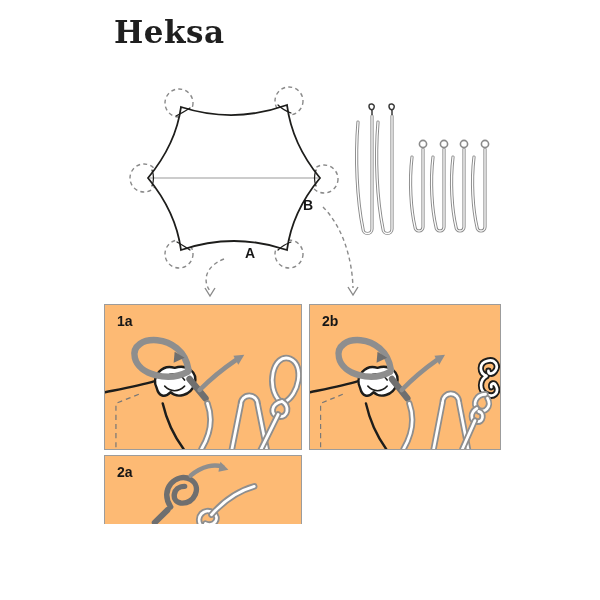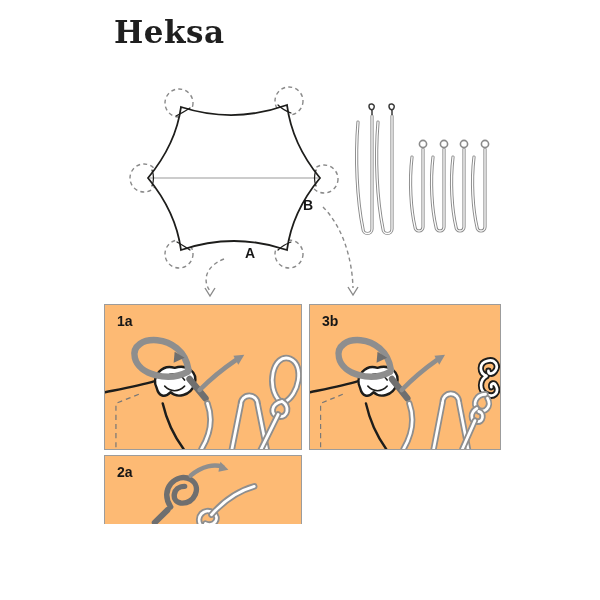--- a/index.html
+++ b/index.html
@@ -181,21 +181,21 @@
     <section class="panel">
       <span class="plabel">1a</span>
       <svg viewBox="0 0 197 142" preserveAspectRatio="none">
         <use href="#g-corner"></use>
         <use href="#g-hairpin" transform="translate(145,95)" color="#8e8e8e"></use>
         <use href="#g-loopknot" transform="translate(173,97)" color="#8e8e8e"></use>
       </svg>
     </section>
 
     <section class="panel">
-      <span class="plabel">3b</span>
+      <span class="plabel">2b</span>
       <svg viewBox="0 0 197 142" preserveAspectRatio="none">
         <use href="#g-corner"></use>
         <use href="#g-hairpin" transform="translate(146,93)" color="#8e8e8e"></use>
         <use href="#g-shook" transform="translate(184,62)" color="#1d1d1b"></use>
         <g>
           <path class="to" stroke="#8e8e8e" d="M182,88 C172,88 168,98 174,103 C181,108 189,100 184,92"></path>
           <path class="ti" d="M182,88 C172,88 168,98 174,103 C181,108 189,100 184,92"></path>
           <path class="to" stroke="#8e8e8e" d="M173,102 C166,106 166,114 173,115 C180,116 181,106 175,105"></path>
           <path class="ti" d="M173,102 C166,106 166,114 173,115 C180,116 181,106 175,105"></path>
           <path class="to" stroke="#8e8e8e" d="M171,114 L158,142"></path>

